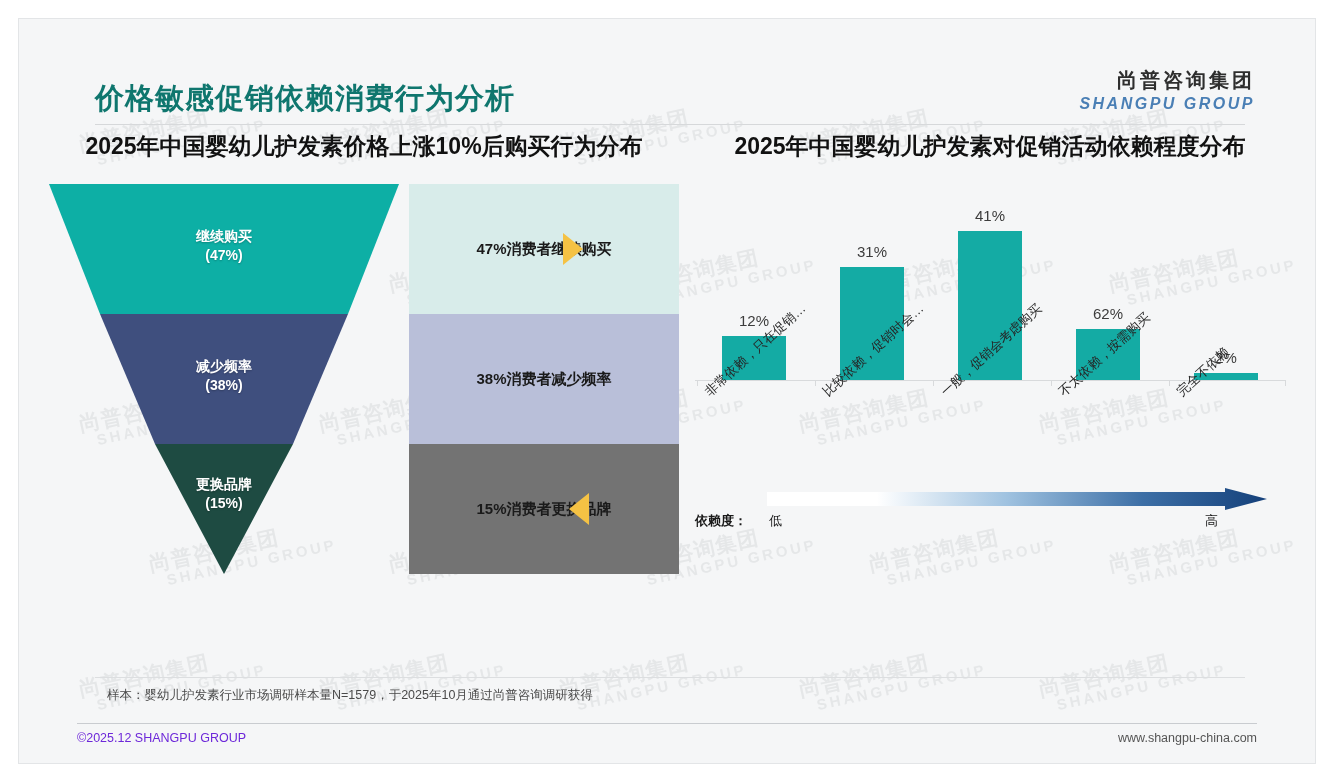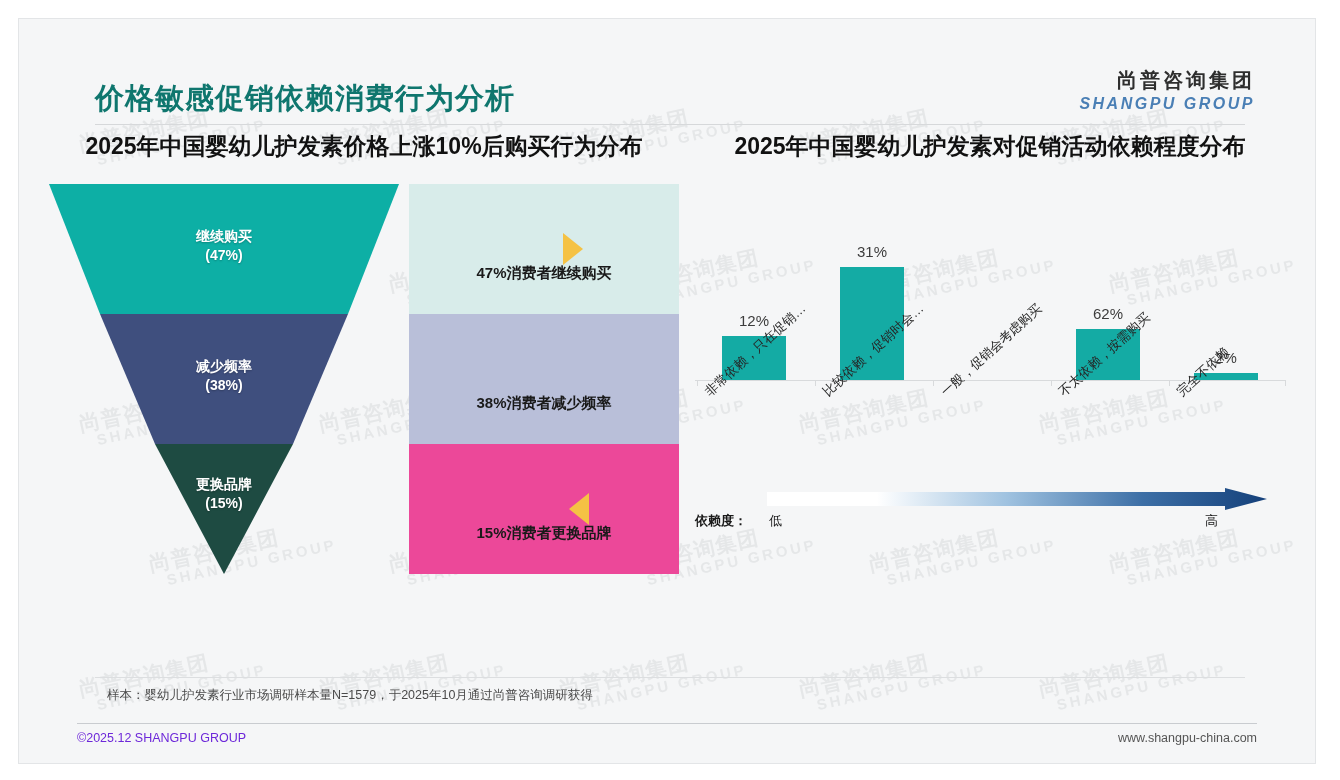--- a/index.html
+++ b/index.html
@@ -51,21 +51,21 @@
   .chart-title{
     font-size:23px;font-weight:700;color:#111;
     text-align:center;line-height:1.35;
     padding:0 8px;
   }
   
   #funnel-wrap{position:relative;margin-top:22px;height:390px;}
   .stage-panel{position:absolute;right:0;top:0;height:100%;width:270px;}
   .stage-panel-text{
     position:absolute;left:0;right:0;top:50%;transform:translateY(-50%);
-    text-align:center;font-size:15px;font-weight:700;color:#1a1a1a;margin-top:24px;
+    text-align:center;font-size:15px;font-weight:700;color:#1a1a1a;
   }
   .stage-label{
     position:absolute;z-index:3;color:#ffffff;font-weight:700;
     font-size:14px;text-align:center;line-height:1.35;
     text-shadow:0 1px 2px rgba(0,0,0,.25);
   }
   #funnel-svg{position:absolute;left:0;top:0;z-index:2;}
   .marker{position:absolute;z-index:4;}
   
   #bar-area{position:relative;margin-top:26px;height:300px;}
@@ -234,39 +234,43 @@
           </svg>
       <div class="stage-panel" style="top: 0px; height: 130px; background: rgb(216, 236, 234);">
             <div class="stage-panel-text">47%消费者继续购买</div>
           </div>
           <div class="stage-label" style="left: 115px; width: 120px; top: 43px;"><span>继续购买</span><br><span>(47%)</span></div>
           <div class="marker" style="top: 49px; left: 514px; width: 0px; height: 0px; border-top: 16px solid transparent; border-bottom: 16px solid transparent; border-left: 20px solid rgb(245, 194, 68);"></div>
           <div class="stage-panel" style="top: 130px; height: 130px; background: rgb(185, 191, 217);">
             <div class="stage-panel-text">38%消费者减少频率</div>
           </div>
           <div class="stage-label" style="left: 115px; width: 120px; top: 173px;"><span>减少频率</span><br><span>(38%)</span></div>
-          <div class="stage-panel" style="top: 260px; height: 130px; background: #ec4899;">
+          <div class="stage-panel" style="top: 260px; height: 130px; background: #737373;">
             <div class="stage-panel-text">15%消费者更换品牌</div>
           </div>
           <div class="stage-label" style="left: 115px; width: 120px; top: 291px;"><span>更换品牌</span><br><span>(15%)</span></div>
           <div class="marker" style="top: 309px; left: 520px; width: 0px; height: 0px; border-top: 16px solid transparent; border-bottom: 16px solid transparent; border-right: 20px solid rgb(245, 194, 68);"></div>
         </div>
     </div>
 
     <div class="col" id="col-right">
       <div class="chart-title">2025年中国婴幼儿护发素对促销活动依赖程度分布</div>
       <div id="bar-area">
         <div id="plot">
             <div class="bar-slot" style="left: 0px; width: 118px;">
               <div class="bar" style="height: 43.7333px; background: rgb(20, 171, 164);"></div>
               <div class="bar-value" style="bottom: 50.7333px;">12%</div>
             </div>
             <div class="bar-slot" style="left: 118px; width: 118px;">
               <div class="bar" style="height: 112.978px; background: rgb(20, 171, 164);"></div>
               <div class="bar-value" style="bottom: 119.978px;">31%</div>
+            </div>
+            <div class="bar-slot" style="left: 236px; width: 118px;">
+              <div class="bar" style="height: 149.422px; background: rgb(20, 171, 164);"></div>
+              <div class="bar-value" style="bottom: 156.422px;">41%</div>
             </div>
             <div class="bar-slot" style="left: 354px; width: 118px;">
               <div class="bar" style="height: 51.0222px; background: rgb(20, 171, 164);"></div>
               <div class="bar-value" style="bottom: 58.0222px;">62%</div>
             </div>
             <div class="bar-slot" style="left: 472px; width: 118px;">
               <div class="bar" style="height: 7.28889px; background: rgb(20, 171, 164);"></div>
               <div class="bar-value" style="bottom: 14.2889px;">2%</div>
             </div>
           </div>

